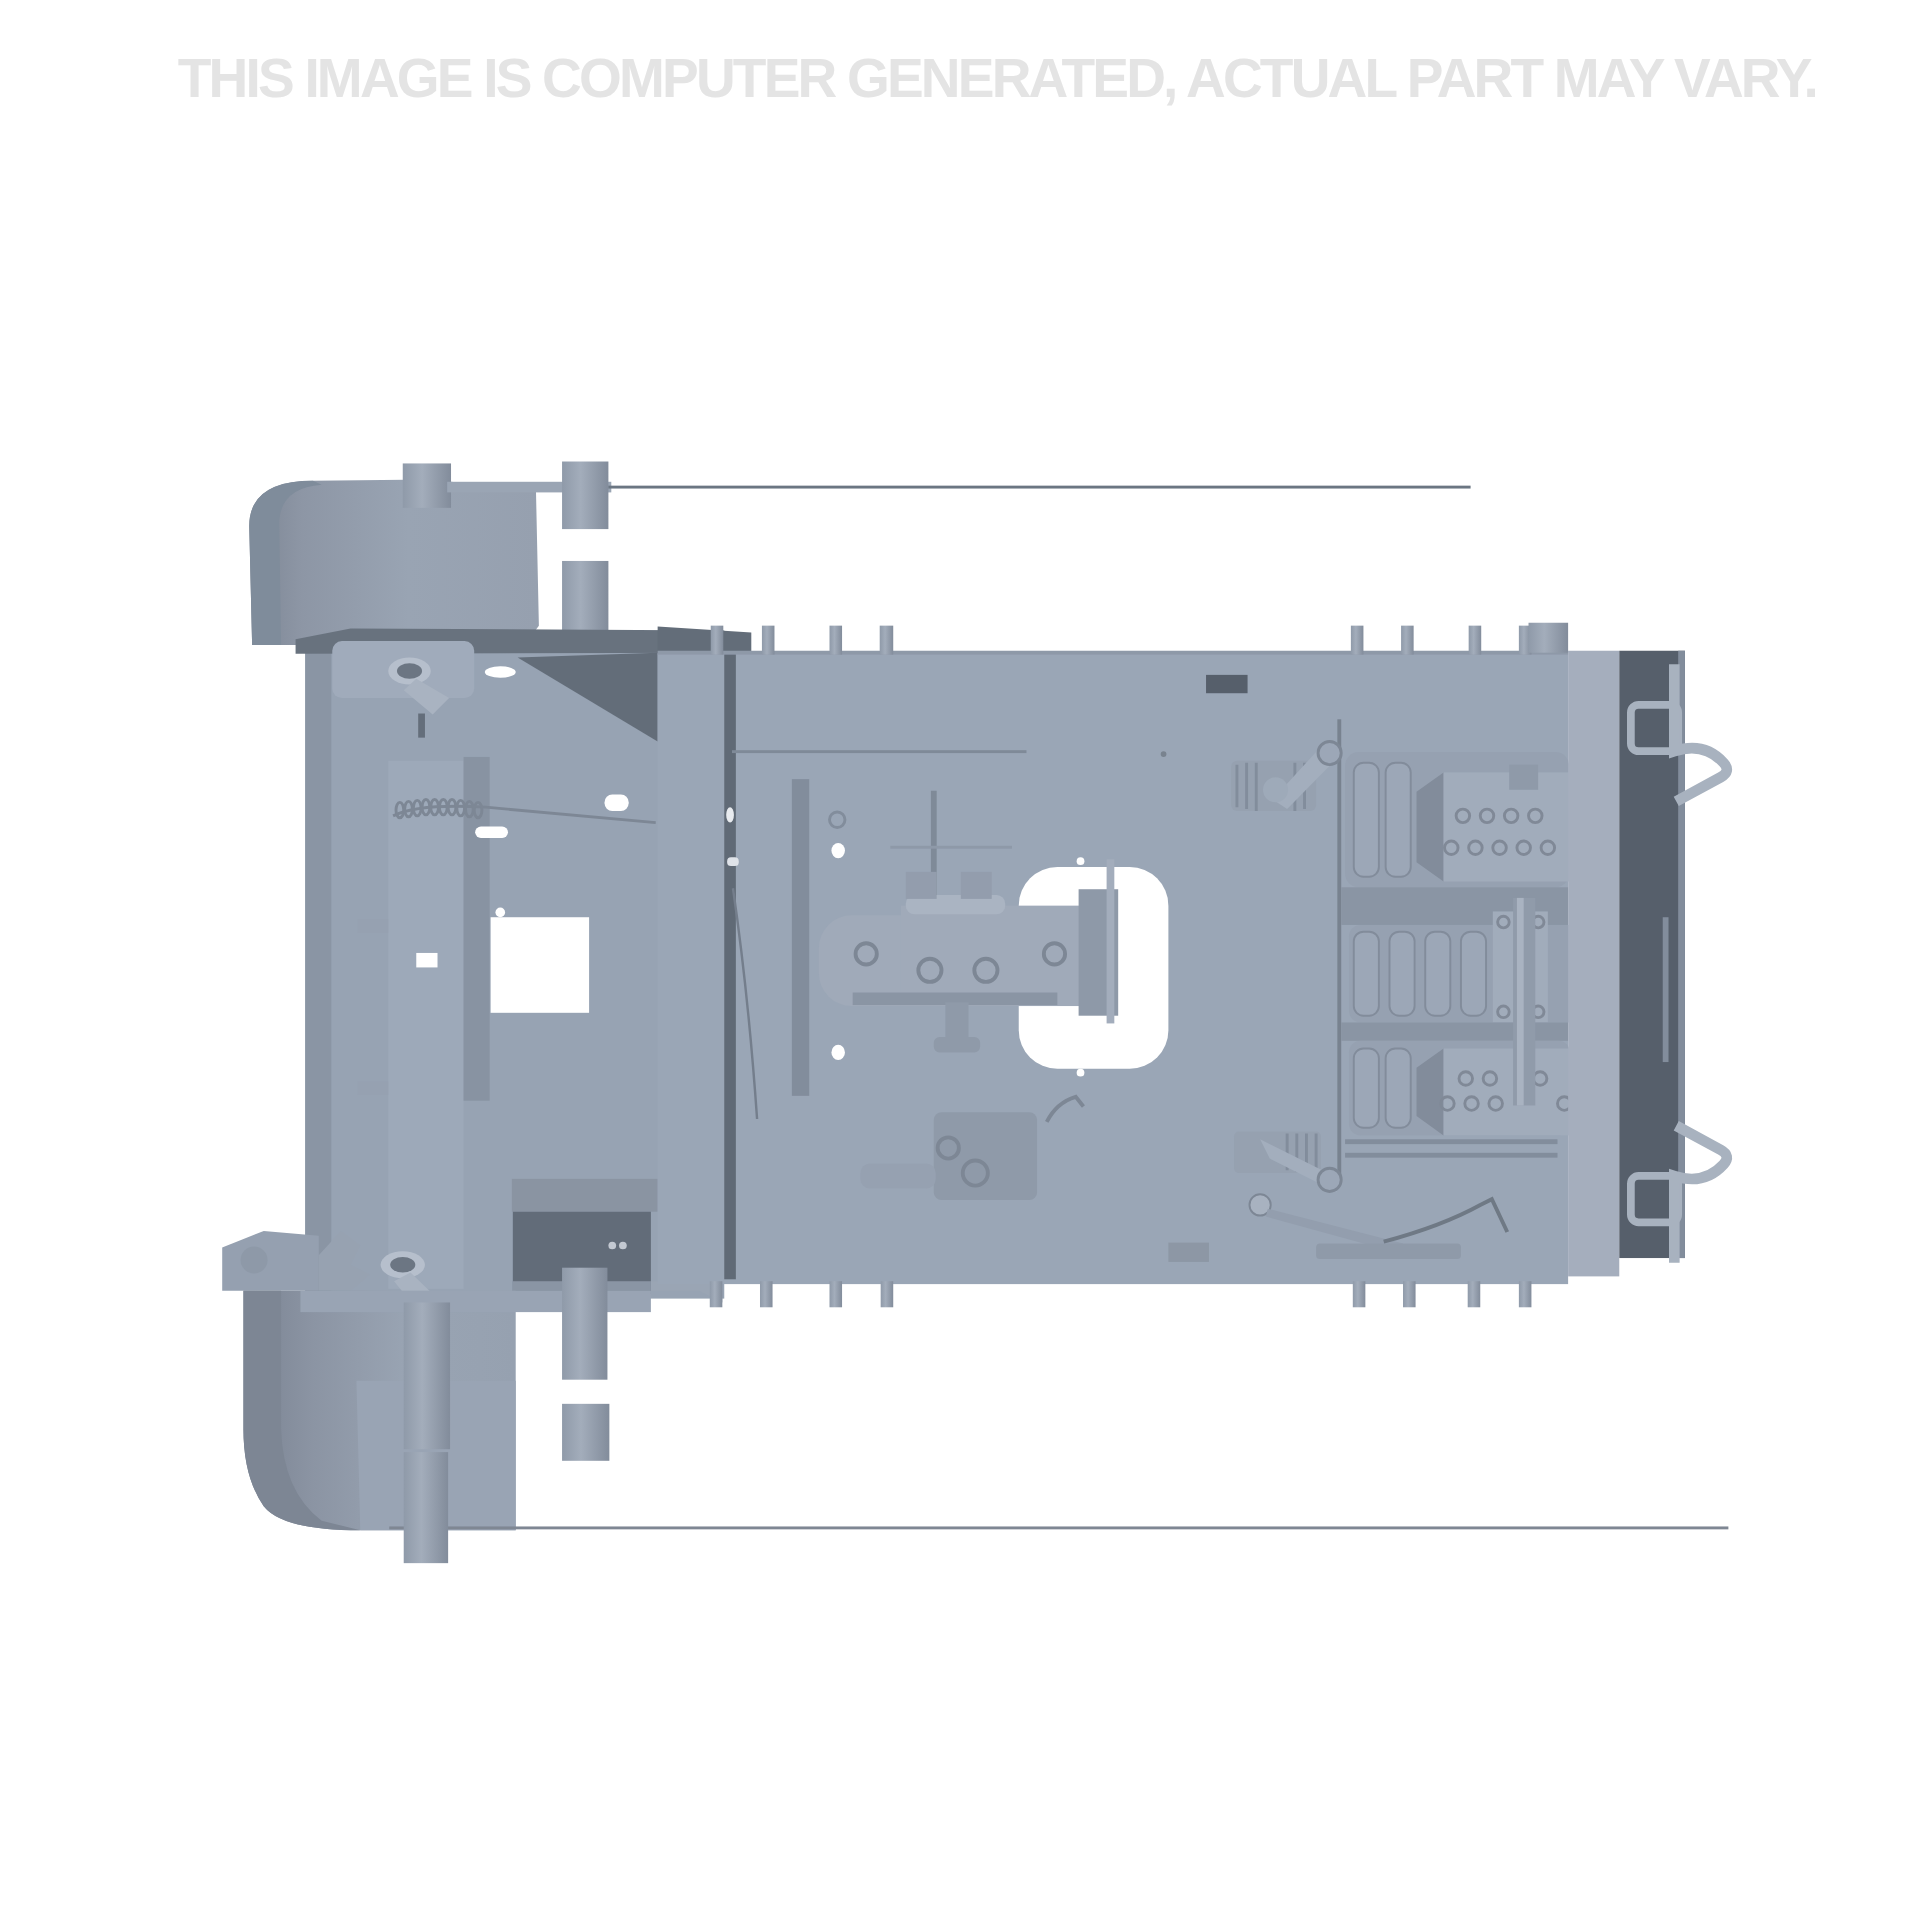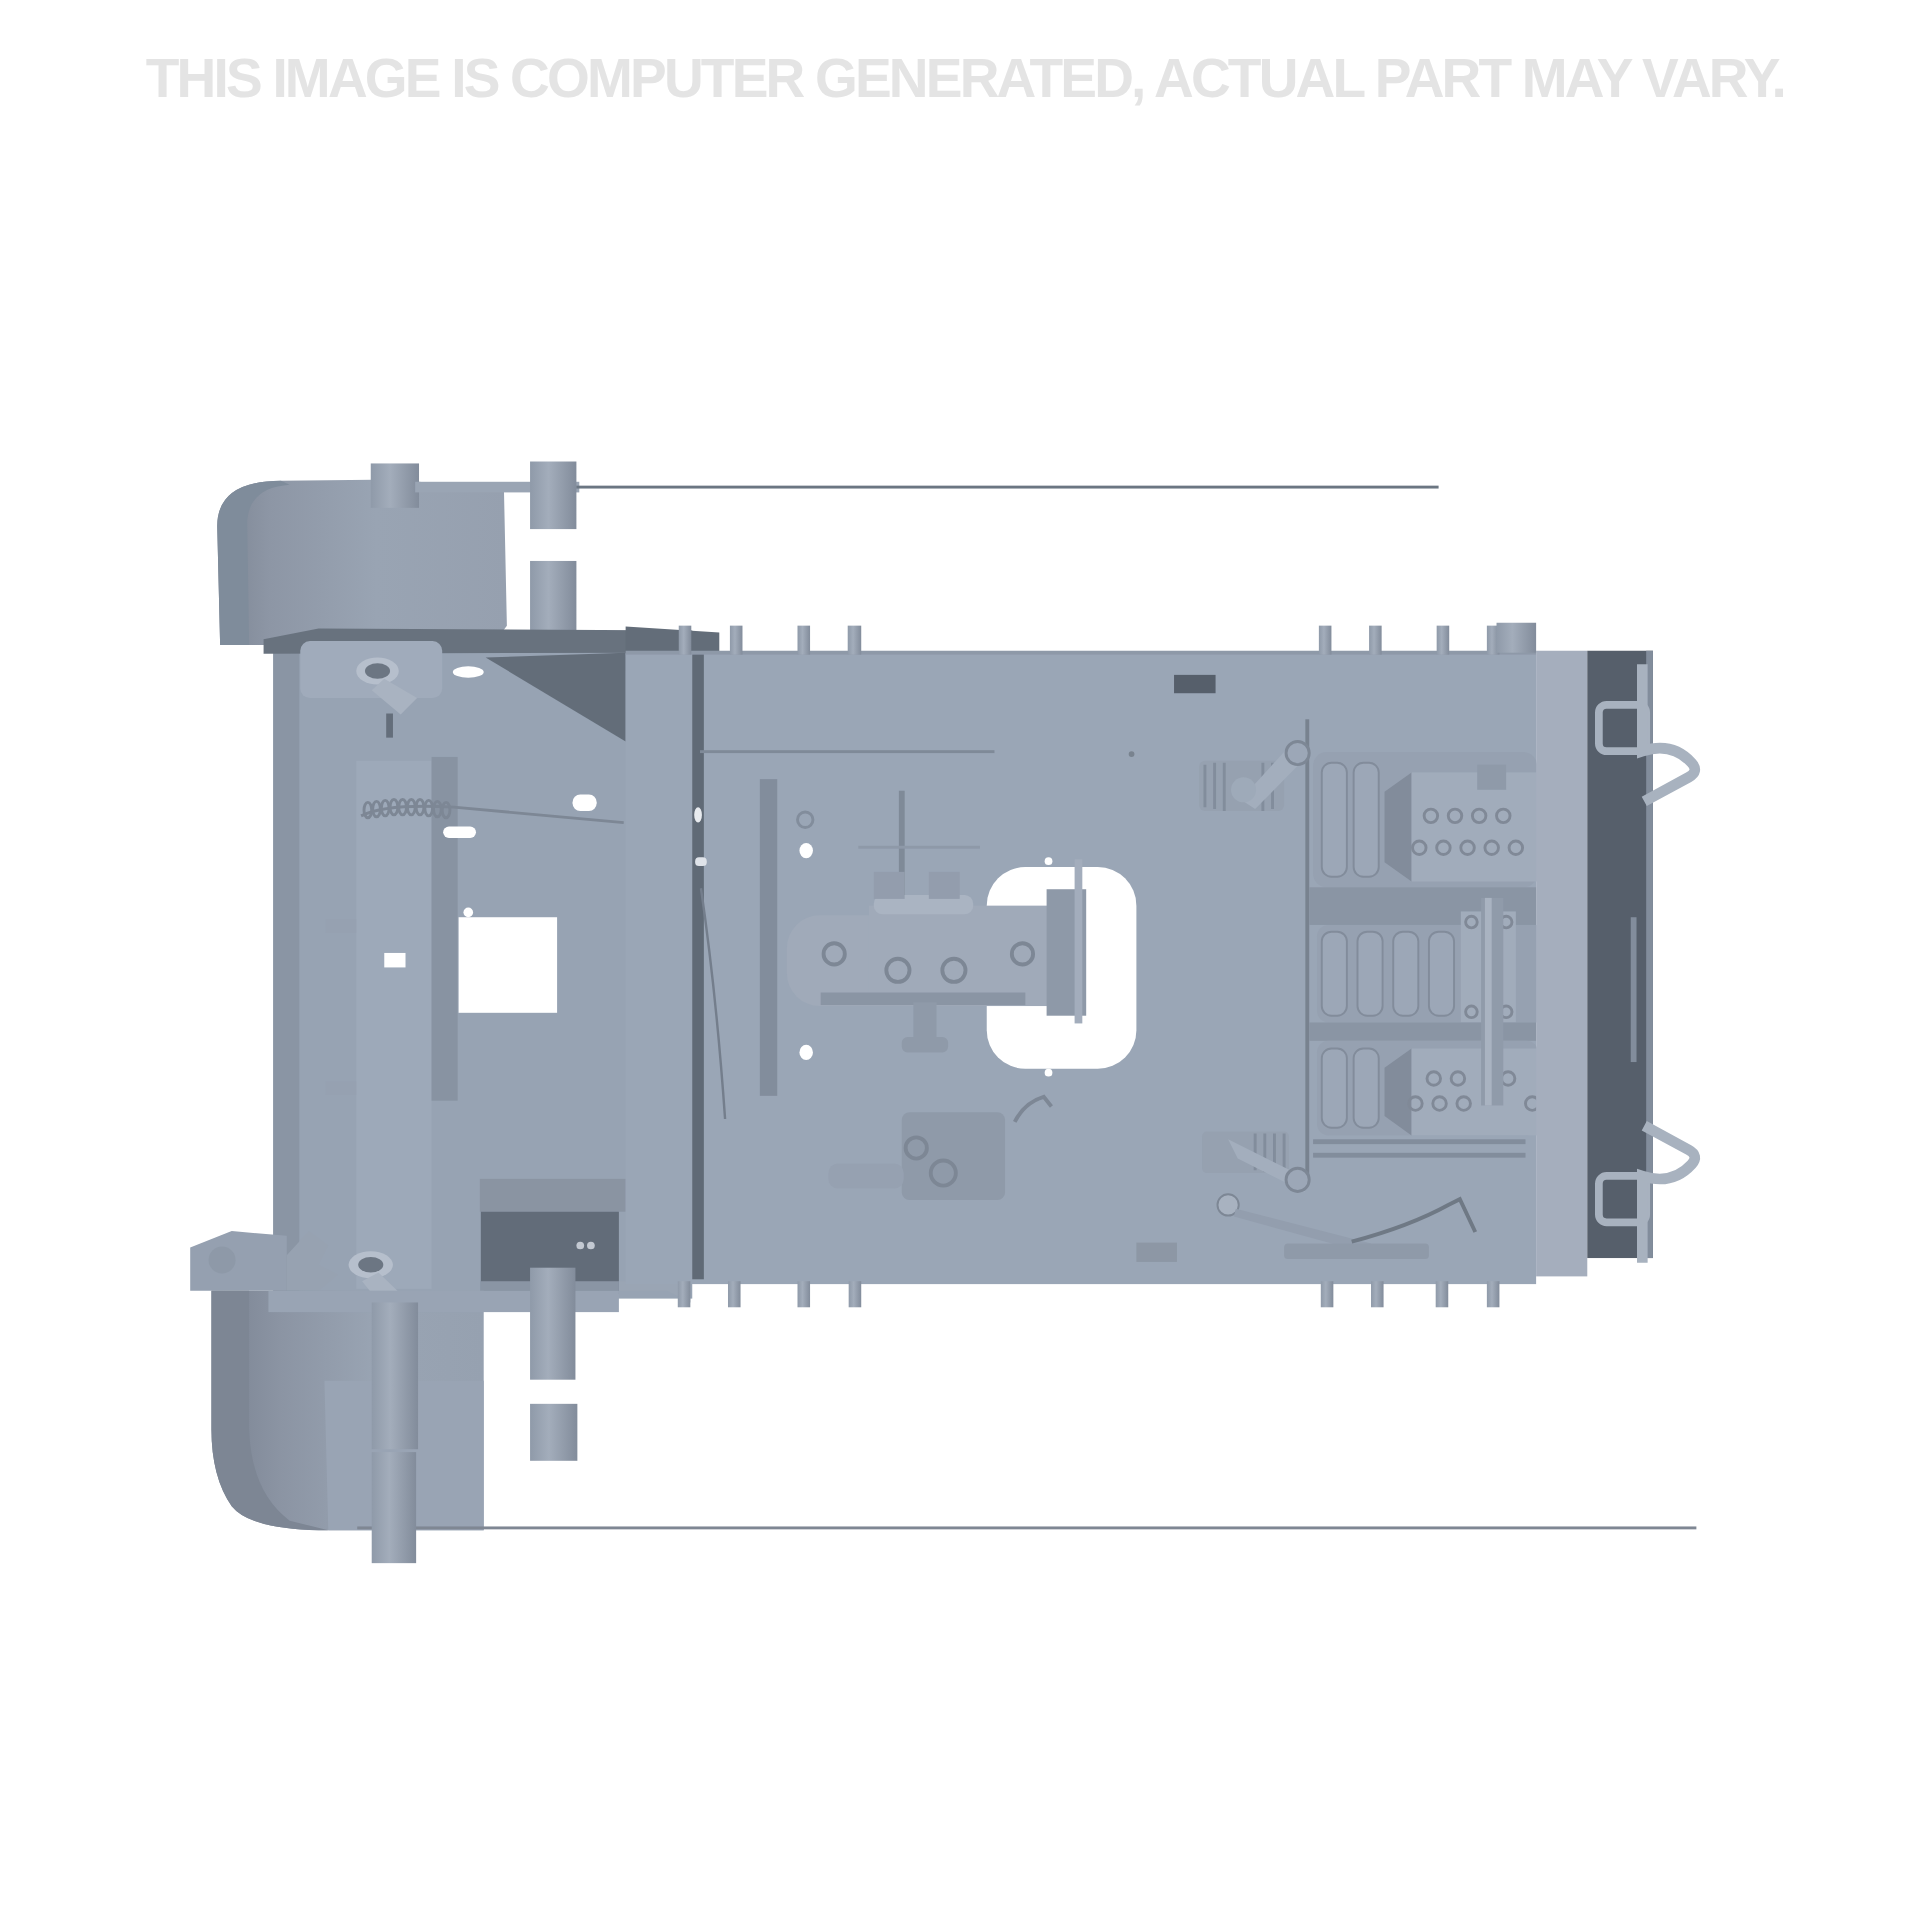--- a/index.html
+++ b/index.html
@@ -1,16 +1,16 @@
 <!DOCTYPE html>
 <html><head>
 <meta charset="utf-8">
 <style>
 html,body{margin:0;padding:0;background:#ffffff;}
-#page{width:1793px;height:1931px;position:relative;background:#ffffff;font-family:"Liberation Sans", sans-serif;}
+#page{width:1793px;height:1931px;position:relative;background:#ffffff;font-family:"Liberation Sans", sans-serif;padding-left:32px;}
 </style>
 </head>
 <body>
 <div id="page">
 <svg width="1931" height="1931" viewBox="0 0 2000 2000">
 <defs>
 <linearGradient id="fenderG" x1="0" y1="0" x2="1" y2="0">
 <stop offset="0" stop-color="#7d8694"></stop>
 <stop offset="0.18" stop-color="#8d96a5"></stop>
 <stop offset="0.55" stop-color="#99a4b3"></stop>

